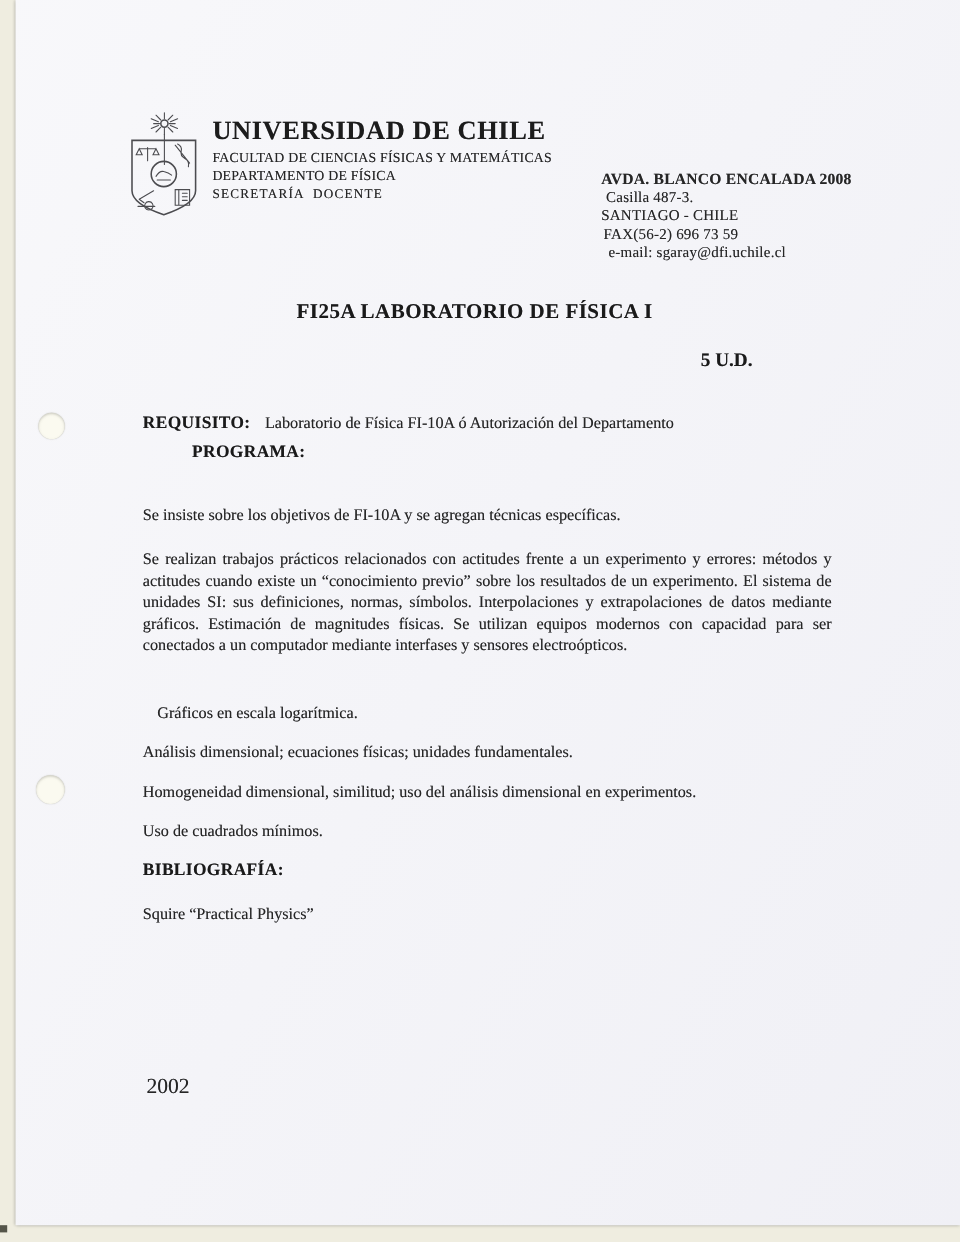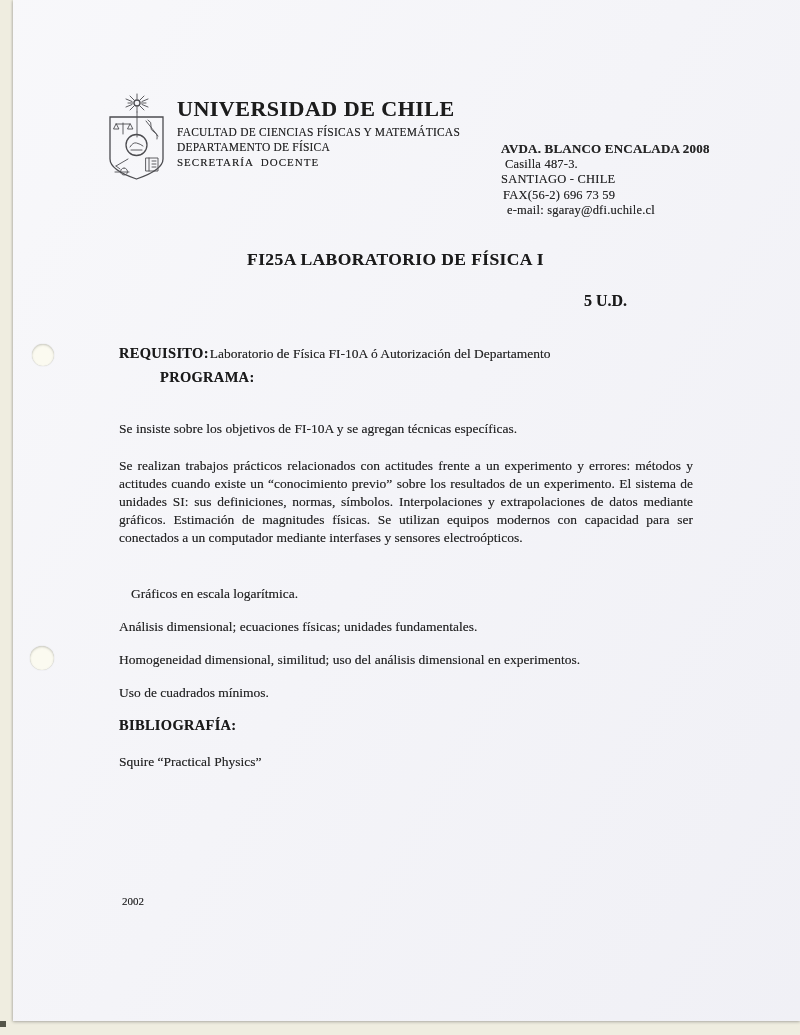--- a/index.html
+++ b/index.html
@@ -56,31 +56,31 @@
   }
   .course-credits {
     position:absolute; left:520px; top:292px; width:145px;
     text-align:center; font-size:16px; font-weight:bold; color:#1a1a1a;
   }
 
   
   .block { position:absolute; left:119px; width:574px; font-size:13.5px; line-height:18px; }
   .lbl { font-weight:bold; font-size:14.5px; color:#1a1a1a; letter-spacing:0.3px; }
   .requisito { top:344px; }
-  .requisito .lbl { margin-right:1px; }
+  .requisito .lbl { margin-right:12px; }
   .programa { top:368px;margin-left:41px; }
   .p-intro { top:420px; }
   .p-main { top:457px; text-align:justify; }
   .p-l1 { top:585px;margin-left:12px; }
   .p-l2 { top:618px; }
   .p-l3 { top:651px; }
   .p-l4 { top:684px; }
   .biblio-h { top:716px; }
   .biblio-lines { top:753px; }
-  .year { position:absolute; left:122px; top:895px; font-size:11px; }
+  .year { position:absolute; left:122px; top:895px; font-size:18px; }
 
   svg .st { stroke:#4c4c50; fill:none; stroke-width:1.3; stroke-linecap:round; }
   svg .thin { stroke:#4c4c50; fill:none; stroke-width:0.9; stroke-linecap:round; }
 </style>
 </head>
 <body>
 
 <div class="page">
 
   <div class="logo">

